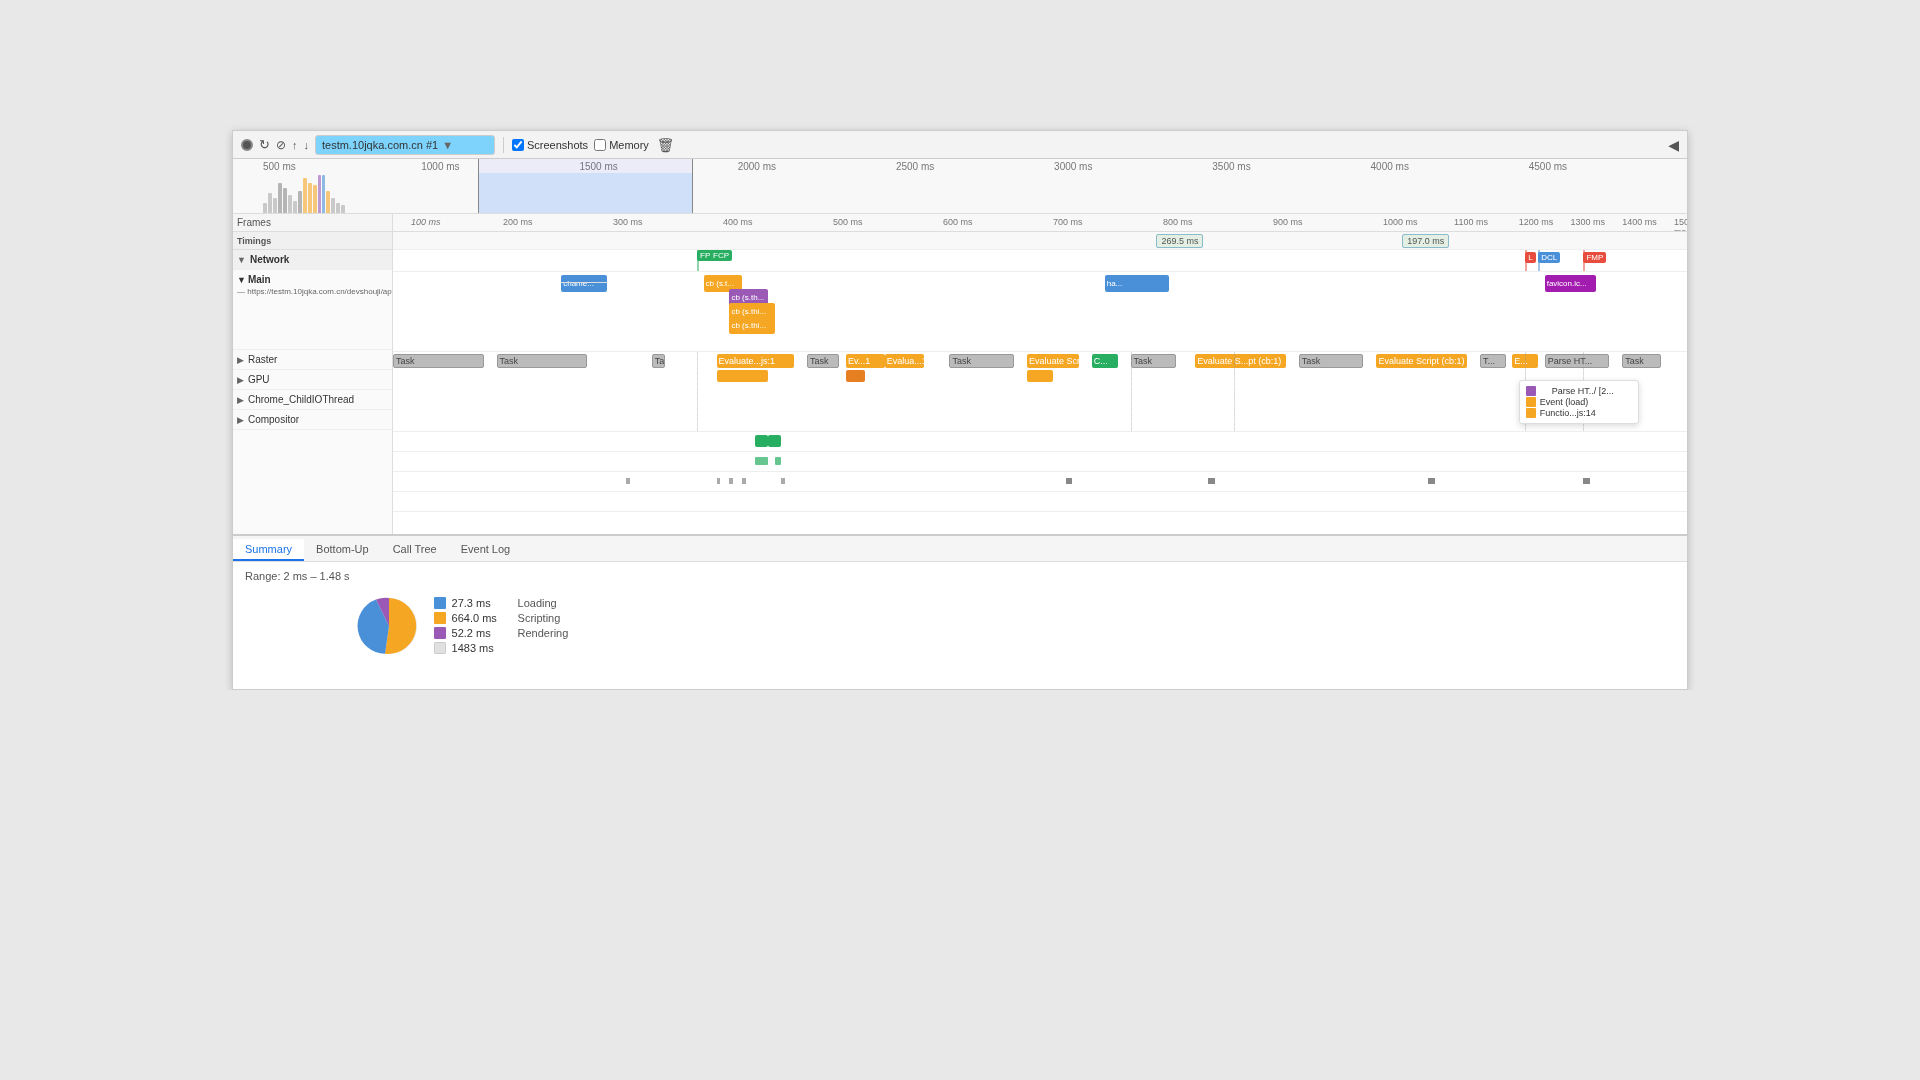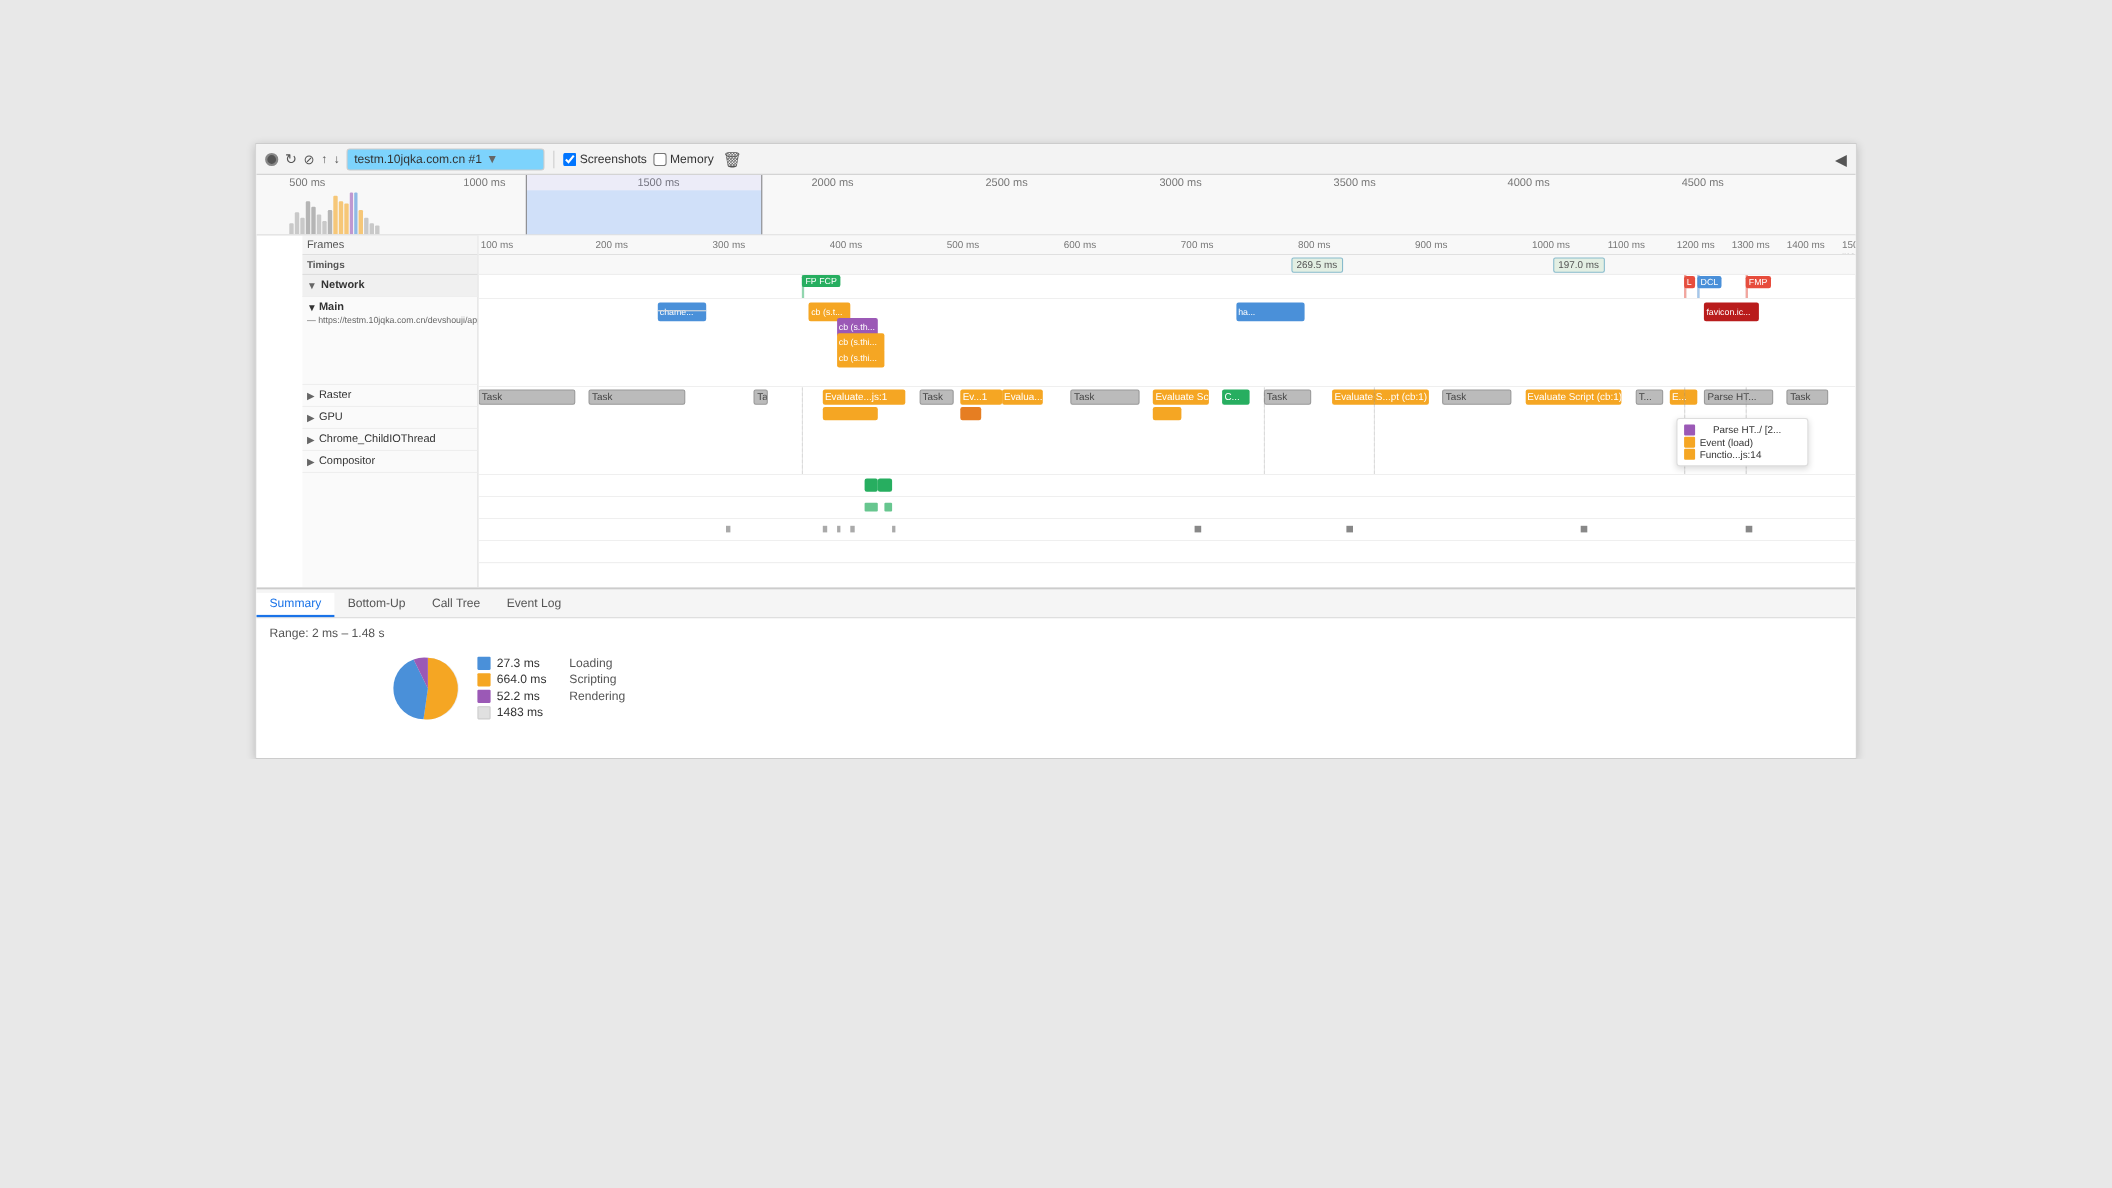--- a/index.html
+++ b/index.html
@@ -113,21 +113,20 @@
       right: 0;
       bottom: 0;
       background: rgba(100,180,255,0.2);
     }
 
     
     .timeline-area {
       display: flex;
       flex: 1;
       overflow: hidden;
-      padding-left: 42px;
     }
 
     
     .labels-panel {
       width: 160px;
       flex-shrink: 0;
       border-right: 1px solid #ddd;
       background: #fafafa;
       display: flex;
       flex-direction: column;
@@ -462,21 +461,21 @@
       </div>
       <div class="label-row">
         <span class="label-expand">▶</span>
         <span>Compositor</span>
       </div>
     </div>
 
     <div class="timeline-content">
 
       <div class="time-ruler">
-        <span class="ruler-label" style="left:2px;">100 ms</span>
+        <span class="ruler-label" style="left:18px;font-style:italic;">100 ms</span>
         <span class="ruler-label" style="left:8.5%;">200 ms</span>
         <span class="ruler-label" style="left:17%;">300 ms</span>
         <span class="ruler-label" style="left:25.5%;">400 ms</span>
         <span class="ruler-label" style="left:34%;">500 ms</span>
         <span class="ruler-label" style="left:42.5%;">600 ms</span>
         <span class="ruler-label" style="left:51%;">700 ms</span>
         <span class="ruler-label" style="left:59.5%;">800 ms</span>
         <span class="ruler-label" style="left:68%;">900 ms</span>
         <span class="ruler-label" style="left:76.5%;">1000 ms</span>
         <span class="ruler-label" style="left:82%;">1100 ms</span>
@@ -529,21 +528,21 @@
           <div class="network-item" style="left:24%;width:3%;background:#f5a623;top:3px;">cb (s.t...</div>
 
           <div class="network-item" style="left:26%;width:3%;background:#9b59b6;top:17px;">cb (s.th...</div>
 
           <div class="network-item" style="left:26%;width:3.5%;background:#f5a623;top:31px;">cb (s.thi...</div>
 
           <div class="network-item" style="left:26%;width:3.5%;background:#f5a623;top:45px;">cb (s.thi...</div>
 
           <div class="network-item" style="left:55%;width:5%;background:#4a90d9;top:3px;">ha...</div>
 
-          <div class="network-item" style="left:89%;width:4%;background:#b91c1c;top:3px;">favicon.ic...</div>
+          <div class="network-item" style="left:89%;width:4%;background:#a21caf;top:3px;">favicon.ic...</div>
 
           <div style="position:absolute;left:13%;width:3.5%;height:1px;background:#ddd;top:10px;"></div>
         </div>
 
         <div class="track-row main-track" style="height:80px;position:relative;background:#fff;">
 
           <div class="tbar task-gray" style="left:0%;width:7%;top:2px;">Task</div>
           <div class="tbar task-gray" style="left:8%;width:7%;top:2px;">Task</div>
           <div class="tbar task-gray" style="left:20%;width:1%;top:2px;">Task</div>
 

